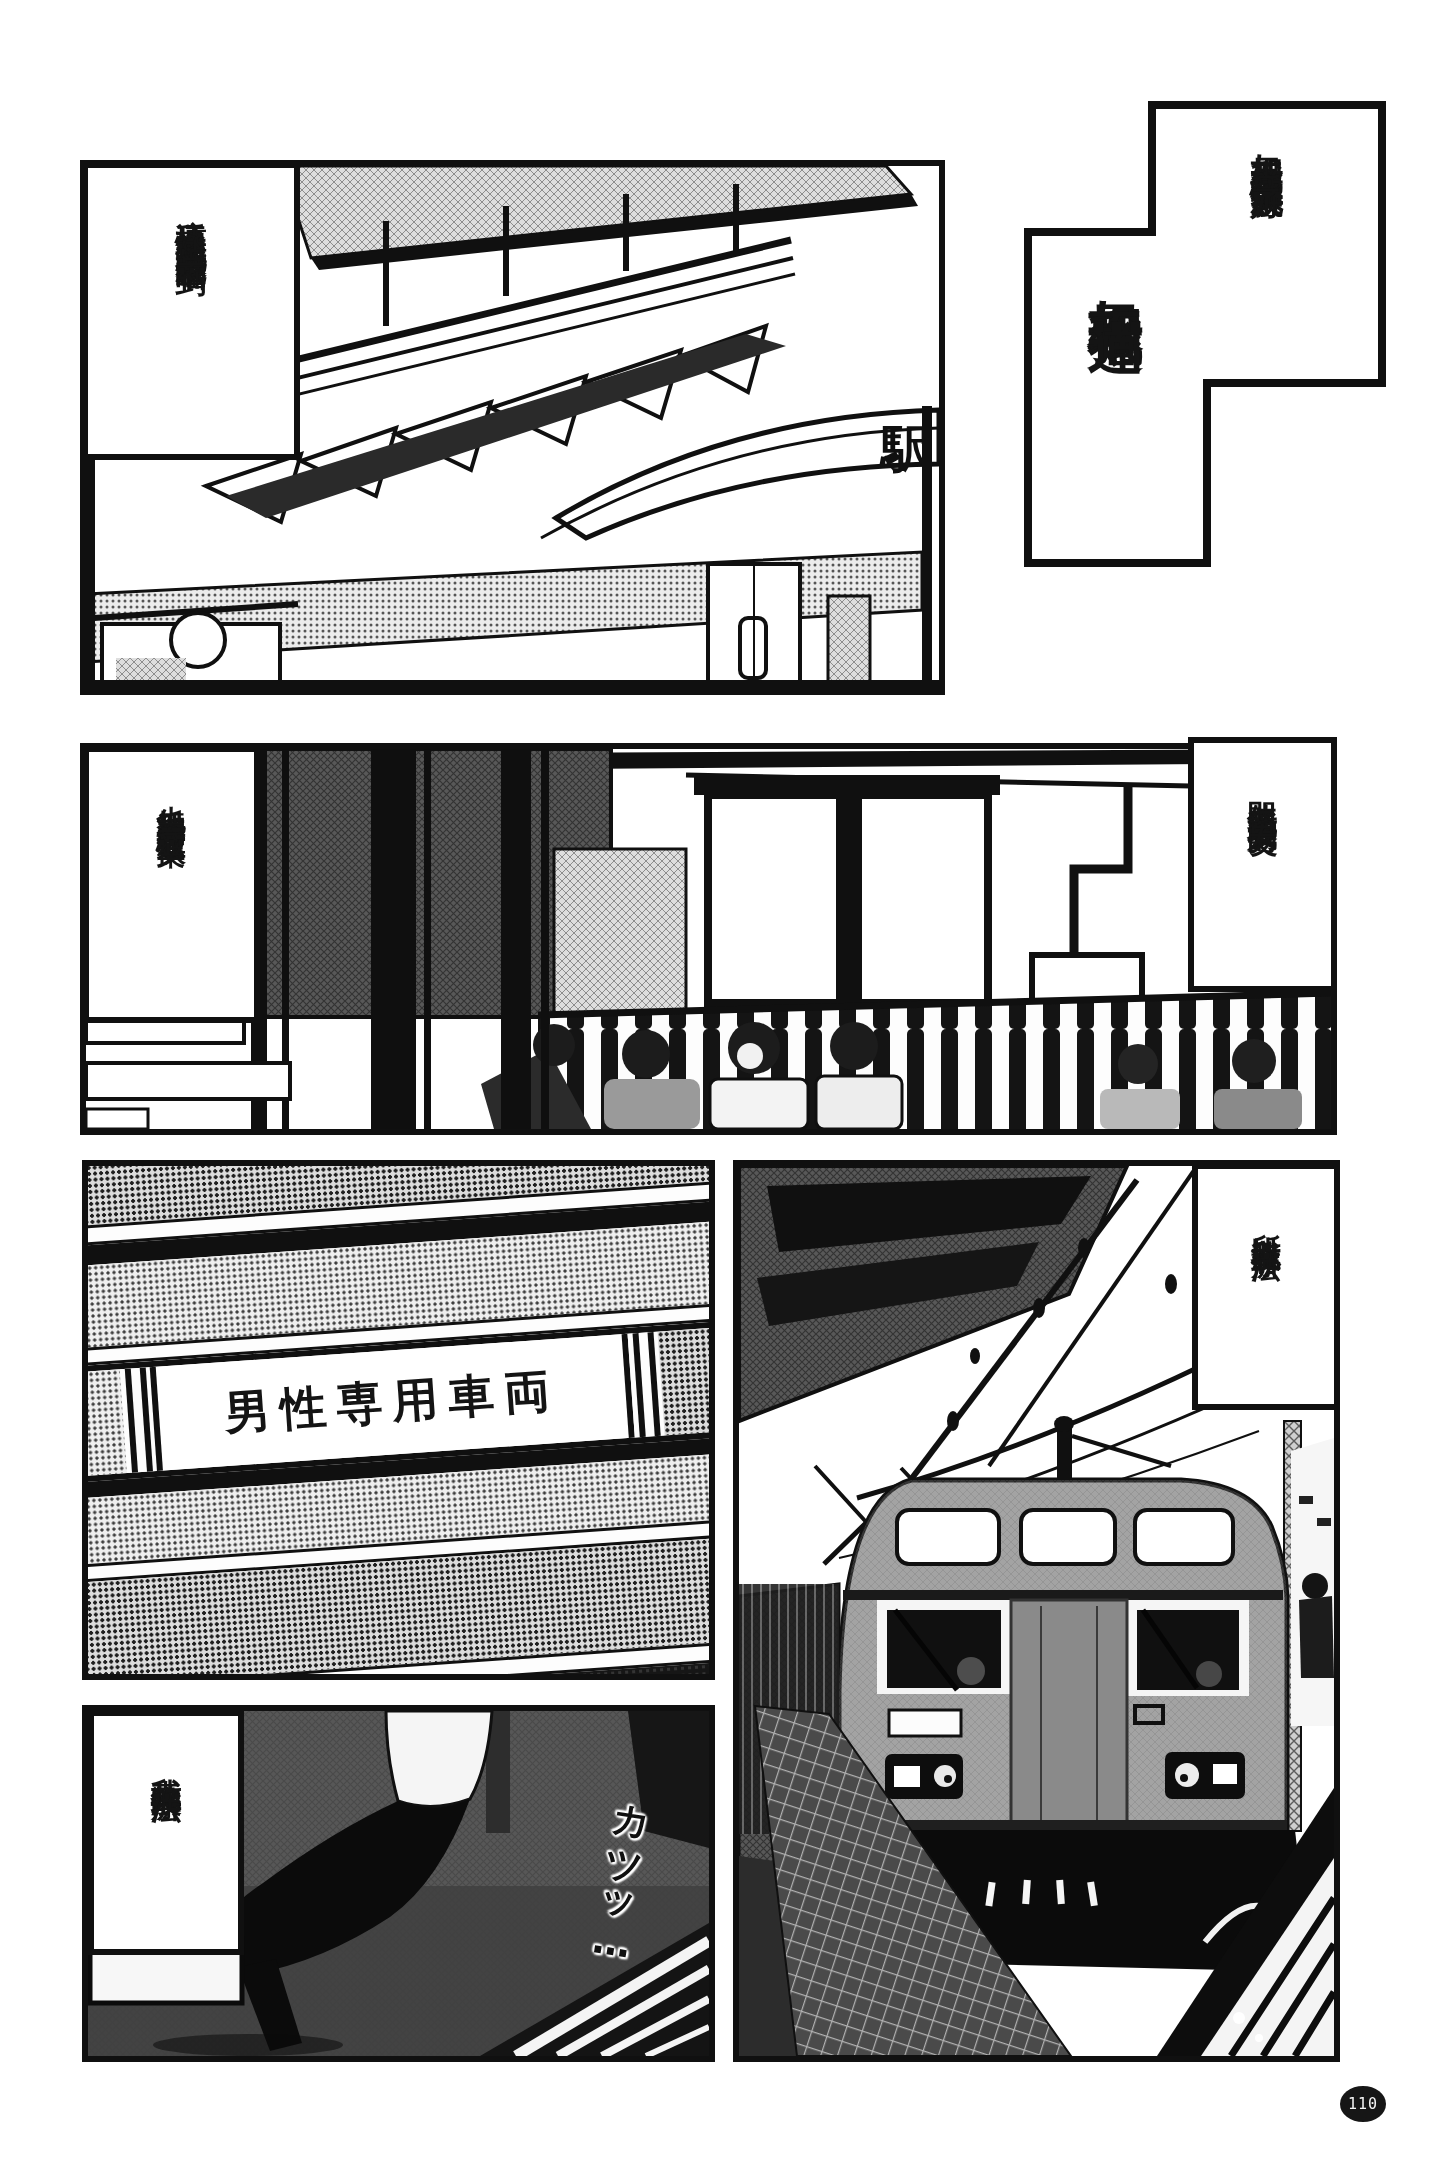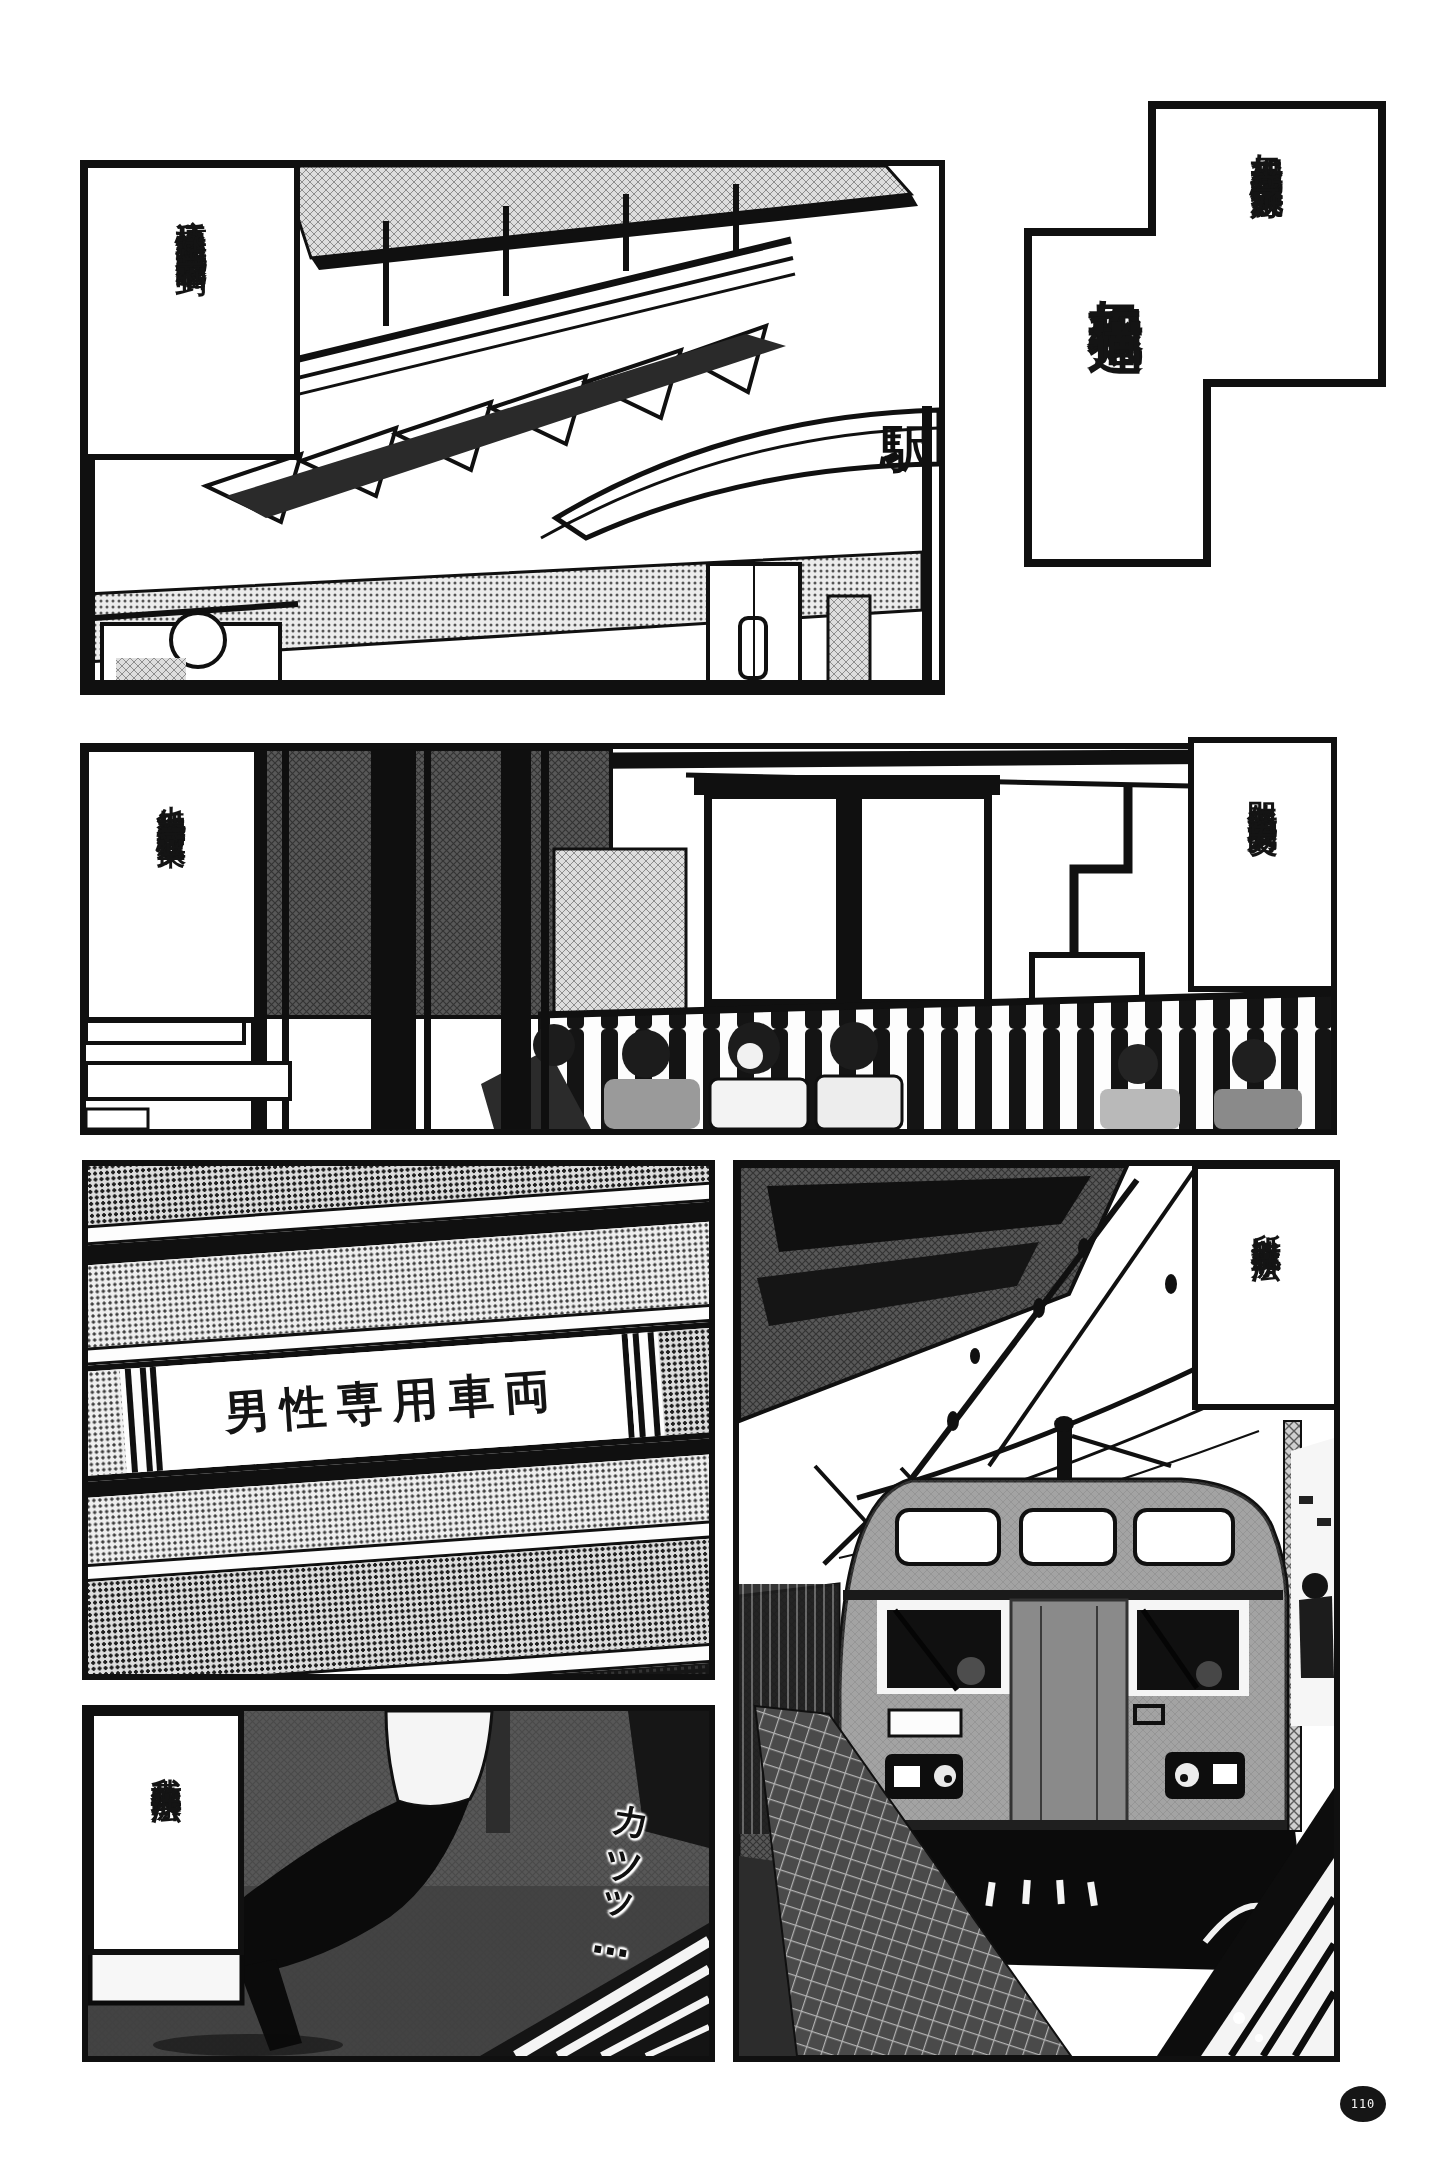--- a/index.html
+++ b/index.html
@@ -27,21 +27,21 @@
   .trainsign{flex:1;border-left:6px solid #101010;border-right:6px solid #101010;background:#fff;
              display:flex;align-items:center;justify-content:center;}
   .trainsign span{font-size:46px;font-weight:700;letter-spacing:10px;color:#141414;white-space:nowrap;}
   .underbody{background-color:#161616;background-image:radial-gradient(#343434 1.5px,transparent 1.7px);
              background-size:7px 7px;position:relative;}
   .sfx{position:absolute;z-index:35;writing-mode:vertical-rl;text-orientation:upright;
        font-size:38px;font-weight:800;color:#101010;transform:rotate(9deg);letter-spacing:4px;
        text-shadow:2px 0 2px #fff,-2px 0 2px #fff,0 2px 2px #fff,0 -2px 2px #fff,2px 2px 2px #fff,-2px -2px 2px #fff;}
   .pagenum{position:absolute;width:46px;height:36px;background:#161616;border-radius:50%;
            display:flex;align-items:center;justify-content:center;color:#f5f5f5;
-           font-family:"DejaVu Sans Mono",monospace;font-size:12px;letter-spacing:1px;z-index:50;}
+           font-family:"DejaVu Sans Mono",monospace;font-size:15px;letter-spacing:1px;z-index:50;}
   .narr-shape{position:absolute;z-index:20;}
 </style>
 </head>
 <body>
 
 <div class="page">
 
   <svg width="0" height="0" style="position:absolute" aria-hidden="true">
     <defs>
       <pattern id="crossP" patternUnits="userSpaceOnUse" width="8" height="8">

